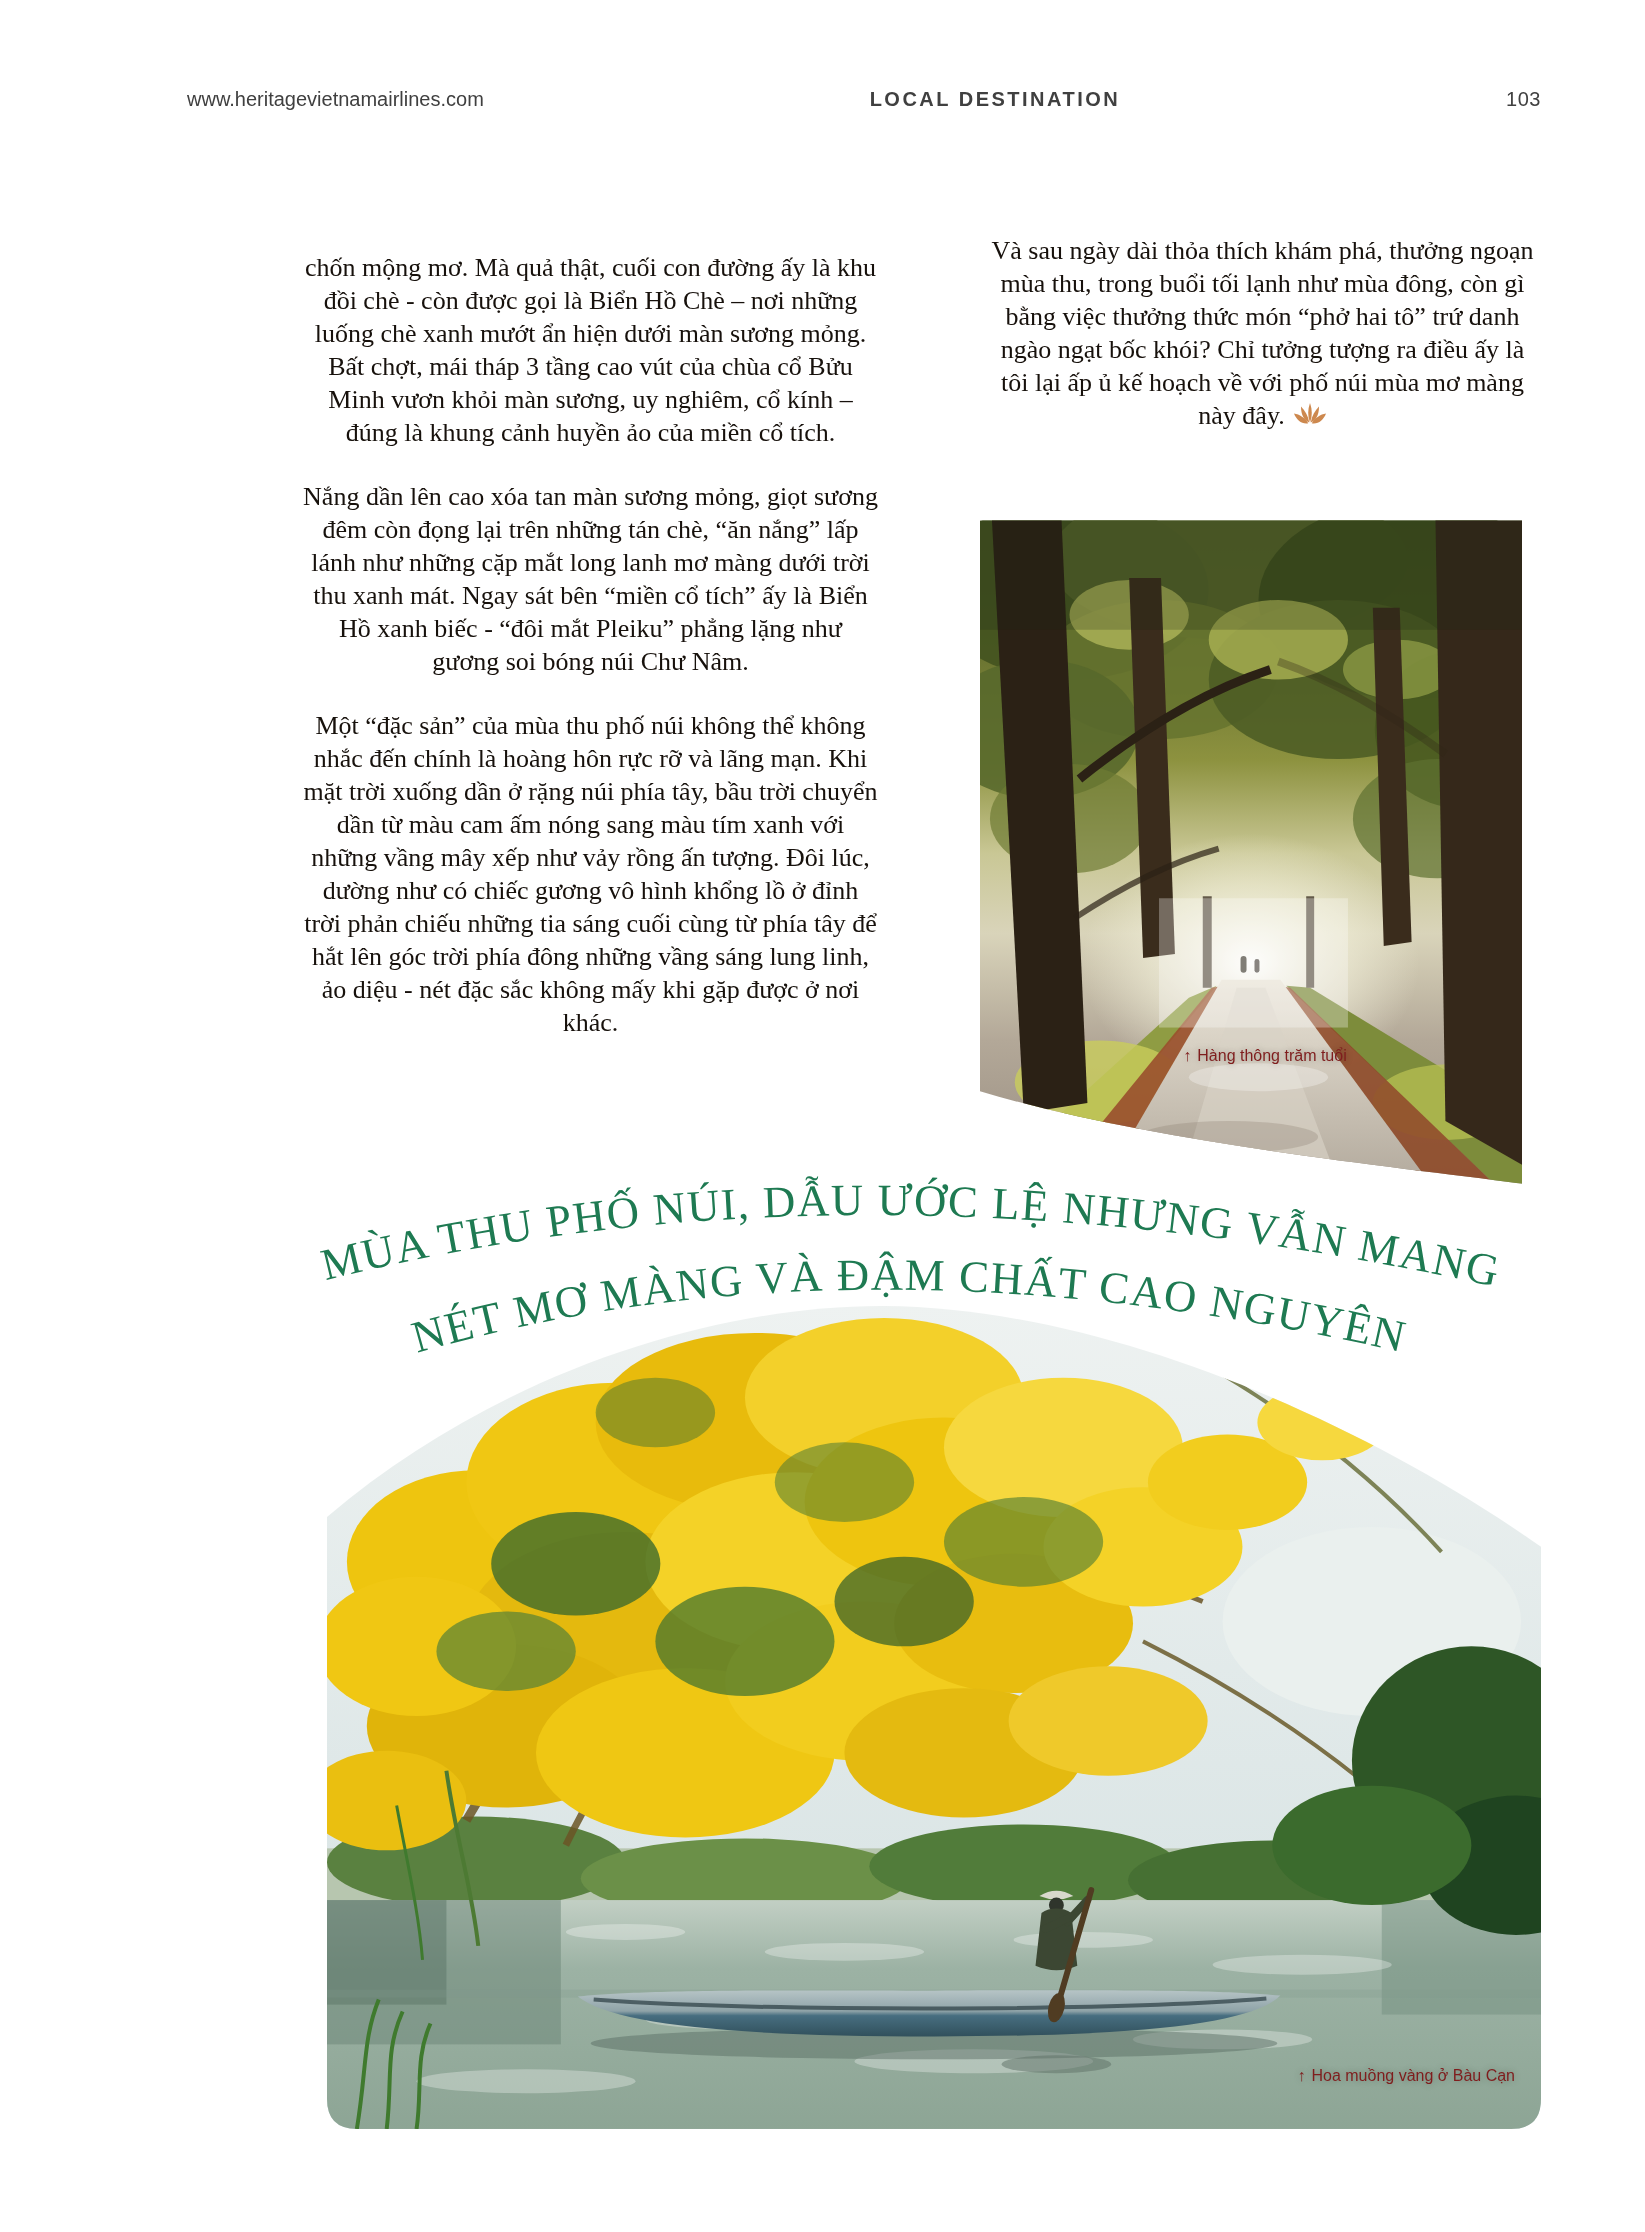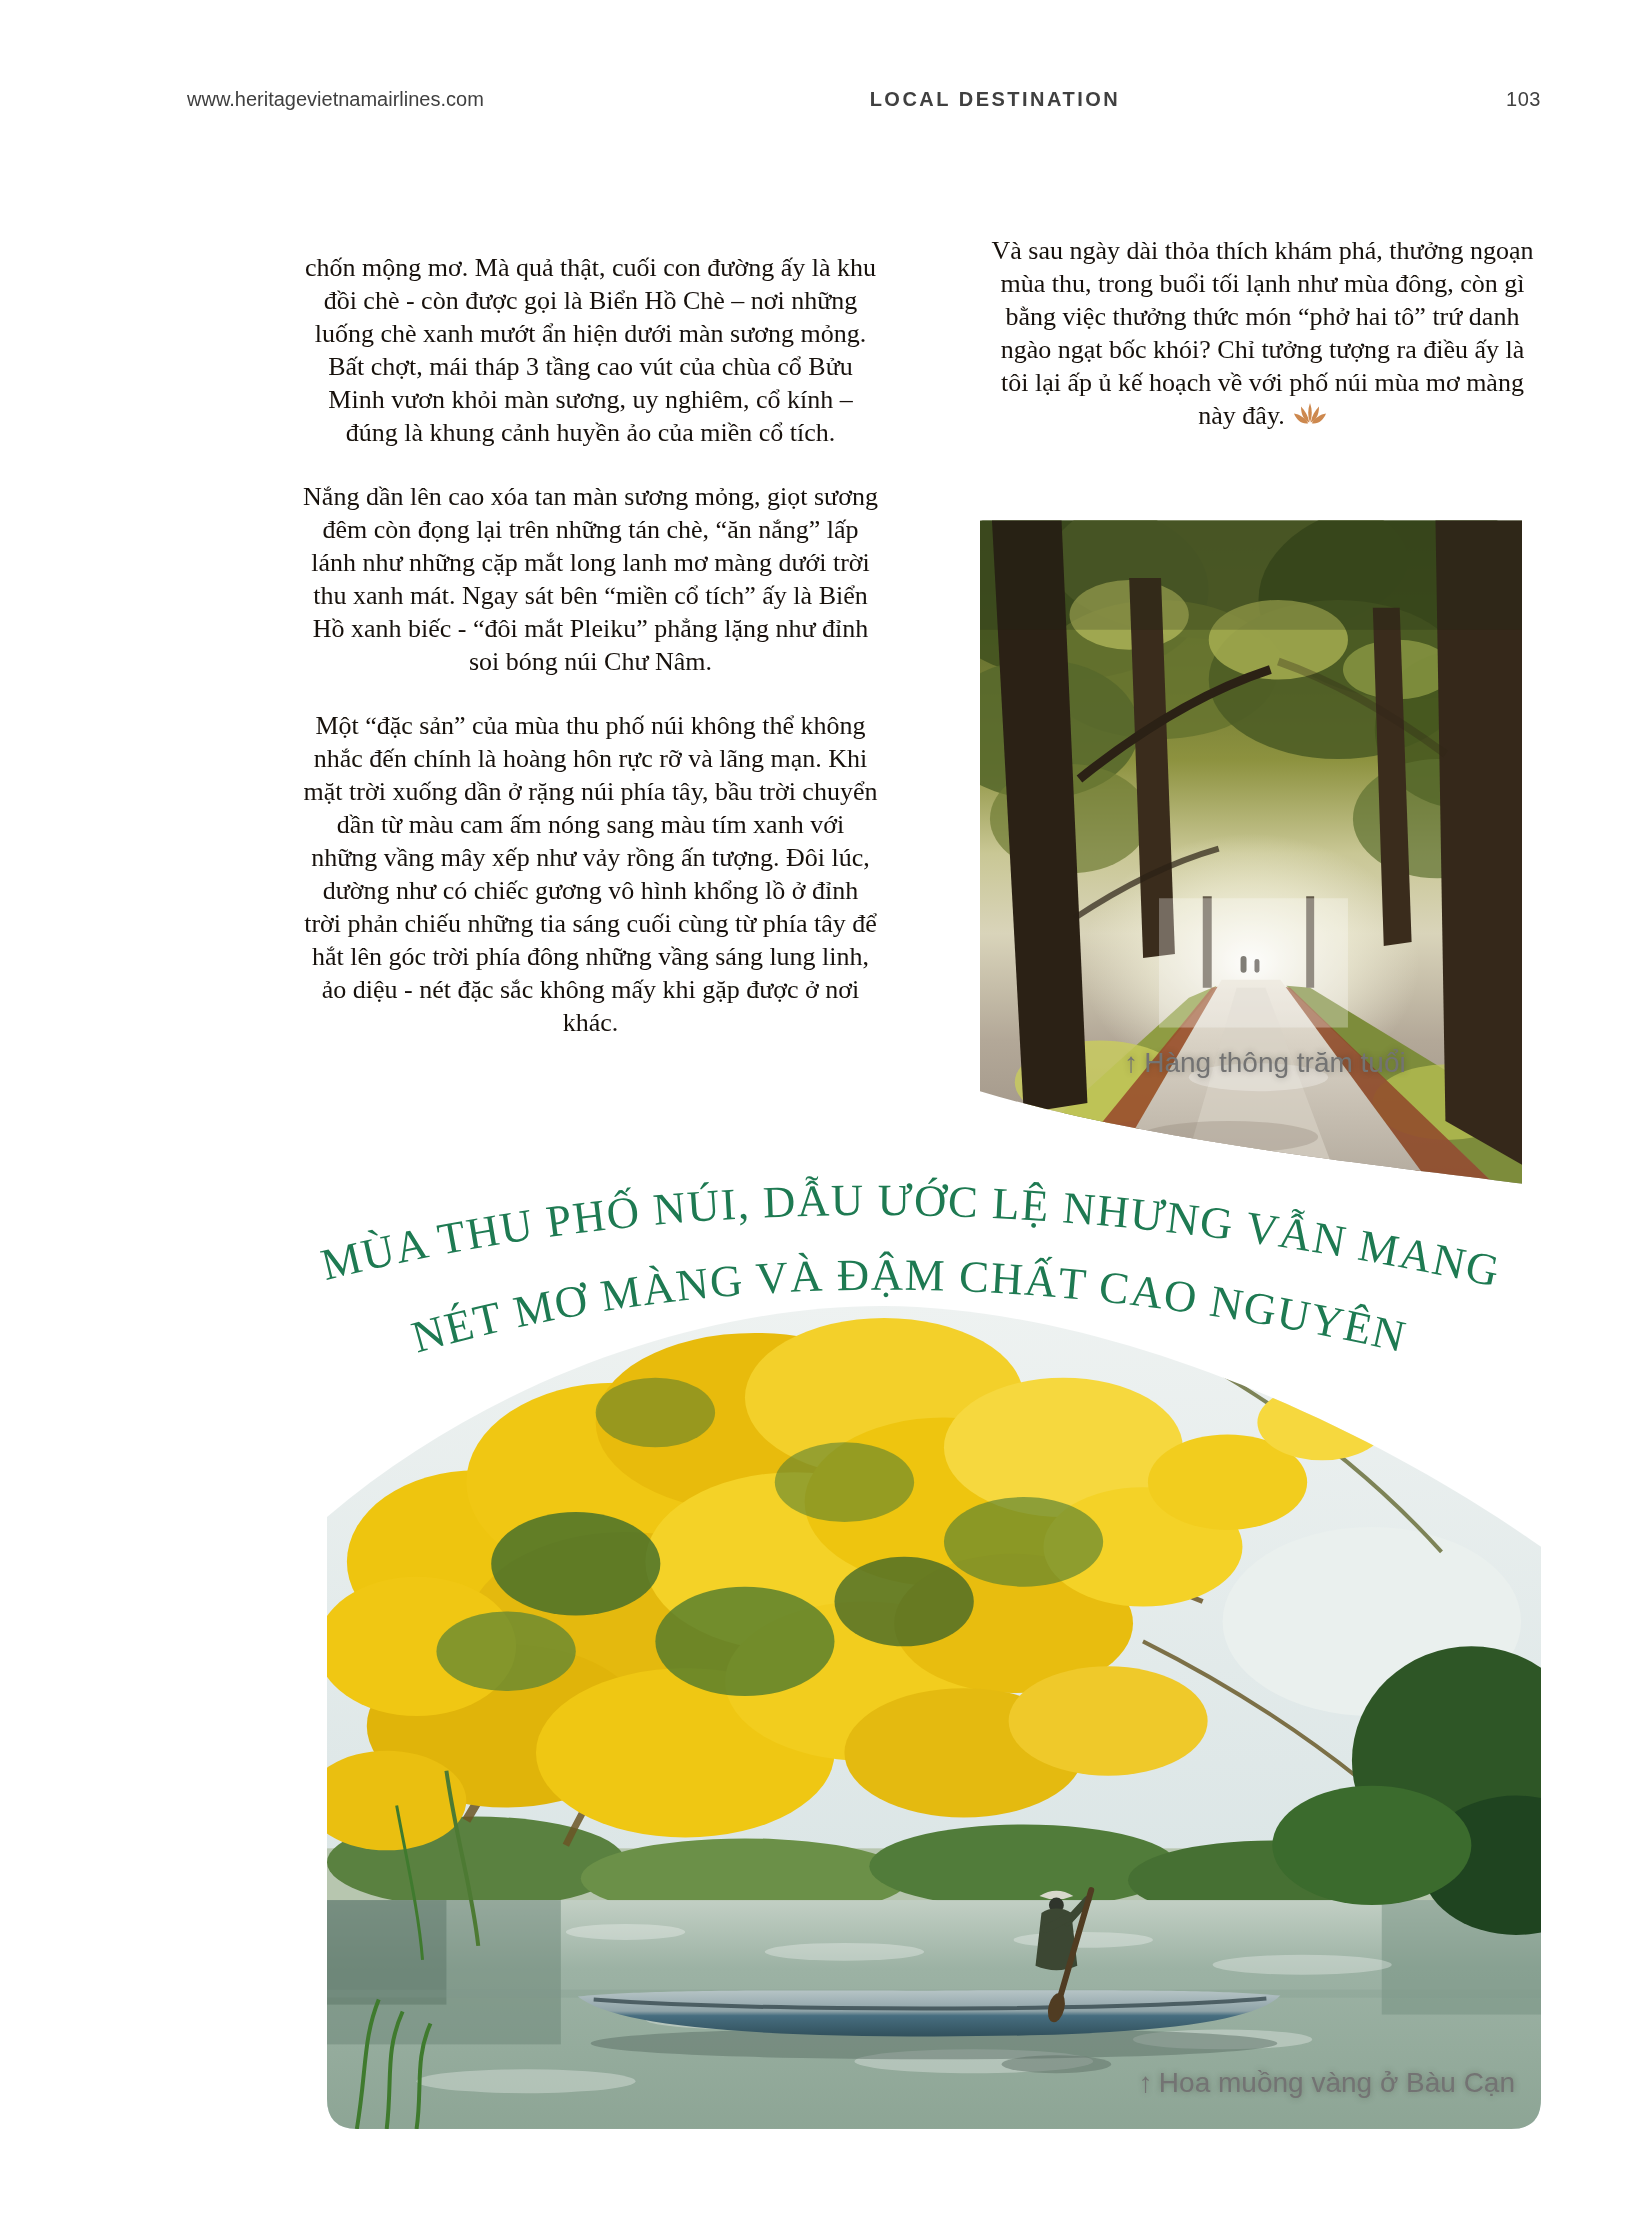--- a/index.html
+++ b/index.html
@@ -27,21 +27,21 @@
   .lotus{display:inline-block;vertical-align:-2px;margin-left:8px;}
 
   
   .photo{position:absolute;}
   .photo svg.art{display:block;}
   .photo-tree{left:980px;top:520px;width:542px;height:667px;}
   .photo-lake{left:299px;top:1303px;width:1214px;height:826px;padding-left:28px;}
 
   .caption{
     position:absolute;font-family:"Liberation Sans",sans-serif;
-    font-size:28px;color:#737373;text-shadow:0 0 6px rgba(40,40,30,.35);
+    font-size:16px;color:#7f1d1d;text-shadow:0 0 6px rgba(40,40,30,.35);
     white-space:nowrap;
     margin-left:28px;
   }
   .cap1{top:527px;left:0;right:0;text-align:center;}
   .cap2{top:764px;right:26px;text-align:right;}
   .caption .arr{margin-right:6px;}
 
   
   .quote{position:absolute;left:279px;top:1114px;}
   .quote text{
@@ -55,21 +55,21 @@
 <div class="page">
 
   <div class="hdr">
     <span>www.heritagevietnamairlines.com</span>
     <span class="mid">LOCAL DESTINATION</span>
     <span class="num">103</span>
   </div>
 
   <div class="col col1">
     <p>chốn mộng mơ. Mà quả thật, cuối con đường ấy là khu đồi chè - còn được gọi là Biển Hồ Chè – nơi những luống chè xanh mướt ẩn hiện dưới màn sương mỏng. Bất chợt, mái tháp 3 tầng cao vút của chùa cổ Bửu Minh vươn khỏi màn sương, uy nghiêm, cổ kính – đúng là khung cảnh huyền ảo của miền cổ tích.</p>
-    <p>Nắng dần lên cao xóa tan màn sương mỏng, giọt sương đêm còn đọng lại trên những tán chè, “ăn nắng” lấp lánh như những cặp mắt long lanh mơ màng dưới trời thu xanh mát. Ngay sát bên “miền cổ tích” ấy là Biển Hồ xanh biếc - “đôi mắt Pleiku” phẳng lặng như đỉnh soi bóng núi Chư Nâm.</p>
+    <p>Nắng dần lên cao xóa tan màn sương mỏng, giọt sương đêm còn đọng lại trên những tán chè, “ăn nắng” lấp lánh như những cặp mắt long lanh mơ màng dưới trời thu xanh mát. Ngay sát bên “miền cổ tích” ấy là Biển Hồ xanh biếc - “đôi mắt Pleiku” phẳng lặng như gương soi bóng núi Chư Nâm.</p>
     <p>Một “đặc sản” của mùa thu phố núi không thể không nhắc đến chính là hoàng hôn rực rỡ và lãng mạn. Khi mặt trời xuống dần ở rặng núi phía tây, bầu trời chuyển dần từ màu cam ấm nóng sang màu tím xanh với những vầng mây xếp như vảy rồng ấn tượng. Đôi lúc, dường như có chiếc gương vô hình khổng lồ ở đỉnh trời phản chiếu những tia sáng cuối cùng từ phía tây để hắt lên góc trời phía đông những vầng sáng lung linh, ảo diệu - nét đặc sắc không mấy khi gặp được ở nơi khác.</p>
   </div>
 
   <div class="col col2">
     <p><span>Và sau ngày dài thỏa thích khám phá, thưởng ngoạn mùa thu, trong buổi tối lạnh như mùa đông, còn gì bằng việc thưởng thức món “phở hai tô” trứ danh ngào ngạt bốc khói? Chỉ tưởng tượng ra điều ấy là tôi lại ấp ủ kế hoạch về với phố núi mùa mơ màng này đây.</span><span class="lotus"><svg width="34" height="24" viewBox="0 0 34 24">
             <g fill="#cd884e">
               <path d="M17,1 C19.4,7.5 19.4,14 17,20.5 C14.6,14 14.6,7.5 17,1 Z"></path>
               <path d="M8,4.5 C12.3,8.8 15.2,14 16.2,20.5 C11,18.3 8,13 8,4.5 Z"></path>
               <path d="M26,4.5 C21.7,8.8 18.8,14 17.8,20.5 C23,18.3 26,13 26,4.5 Z"></path>
               <path d="M1,11.5 C6.4,12.4 12.2,15.7 15.2,21.3 C8.9,22.4 3.6,18.3 1,11.5 Z"></path>

